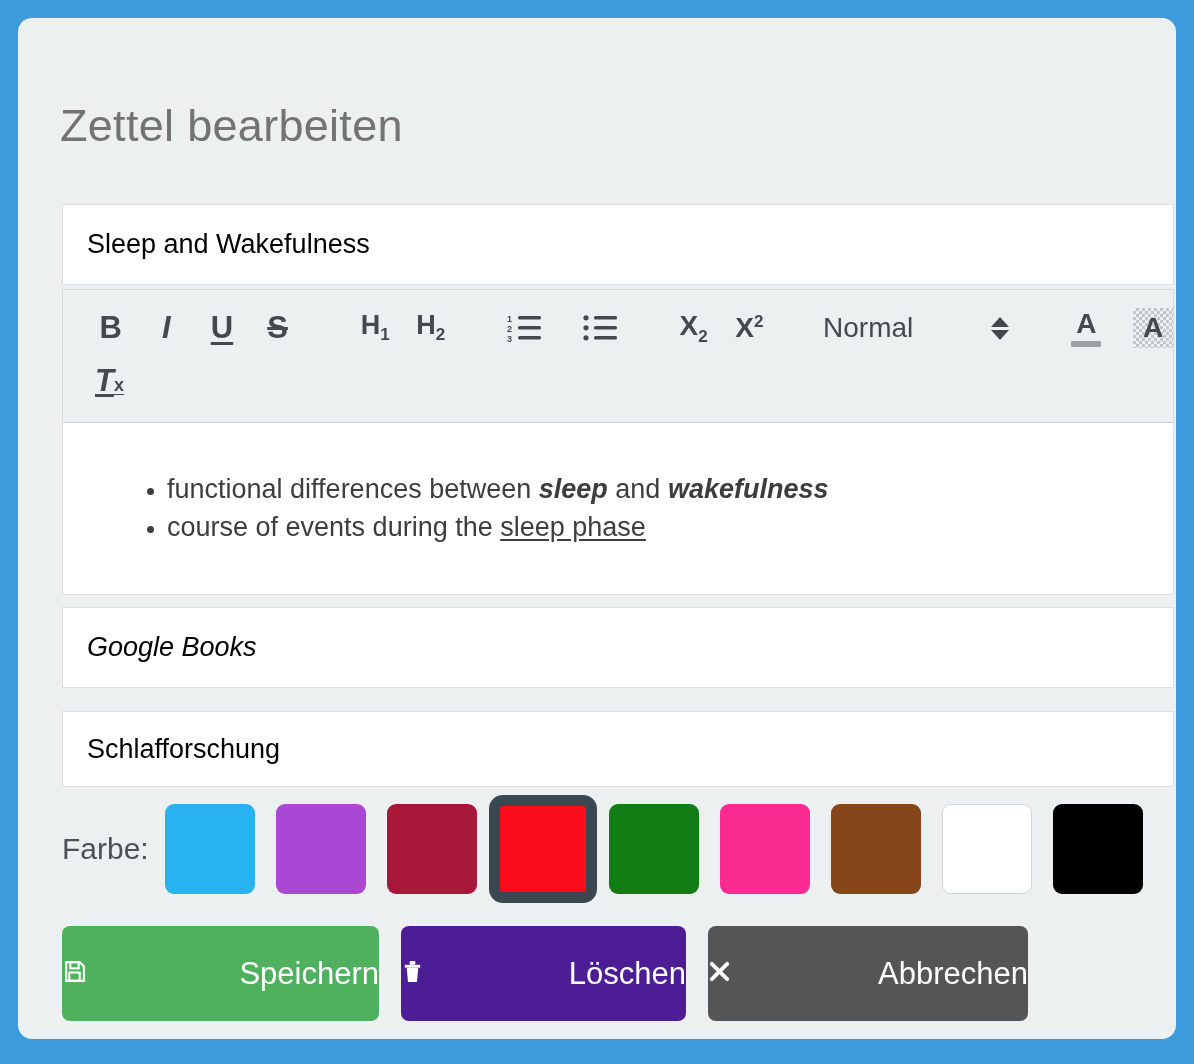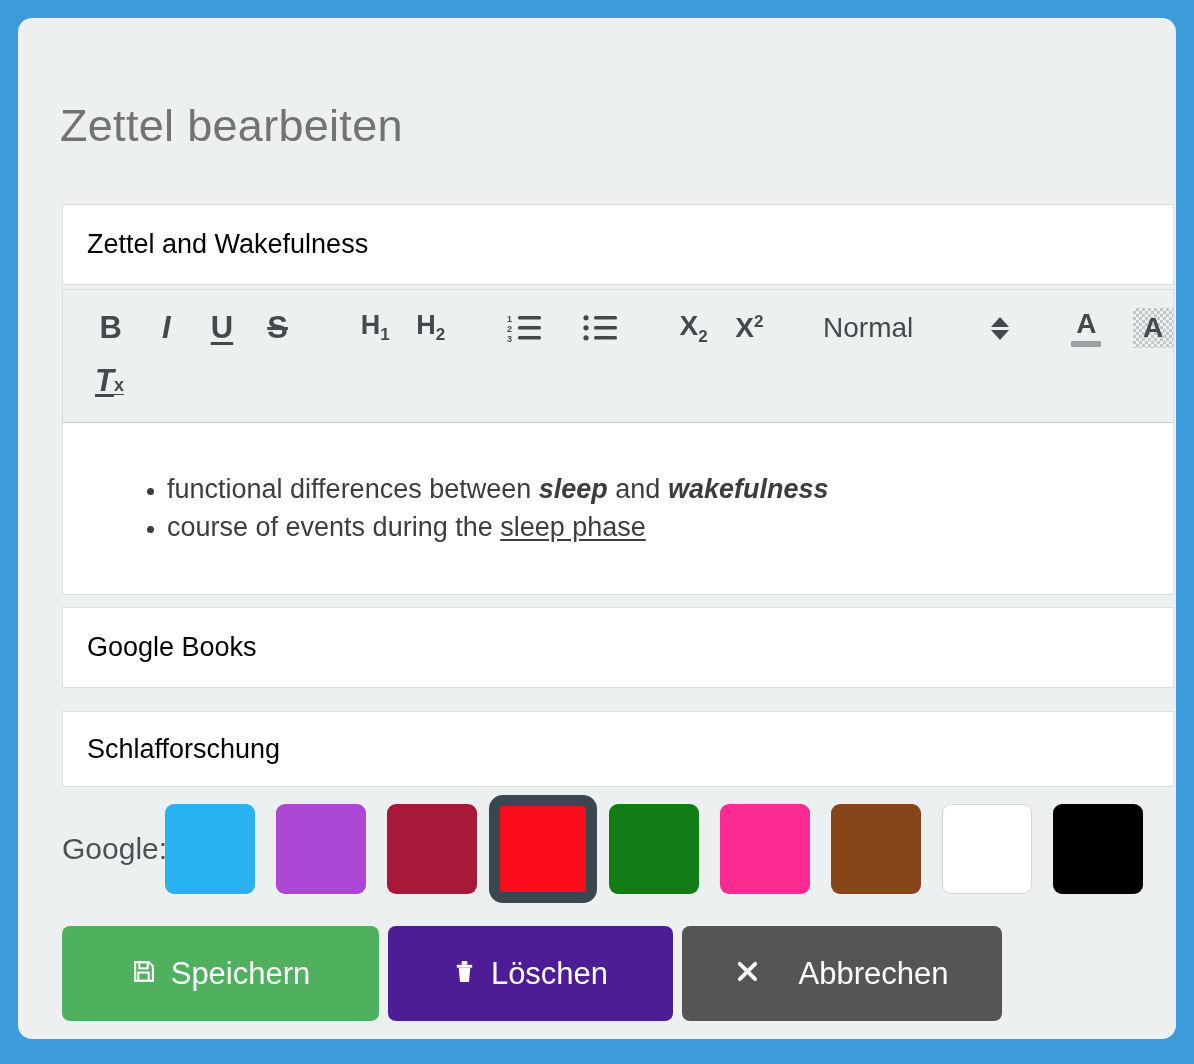--- a/index.html
+++ b/index.html
@@ -48,21 +48,21 @@
     display: flex;
     align-items: center;
     padding-left: 24px;
     font-size: 27px;
     color: #000000;
     white-space: nowrap;
     overflow: hidden;
   }
 
   #field-title   { top: 186px; height: 81px; }
-  #field-source  { top: 589px; height: 81px; }
+  #field-source  { top: 589px; height: 81px; font-style: italic; }
   #field-keyword { top: 681px; height: 76px; margin-top: 12px; }
 
   
   #editor-toolbar {
     position: absolute;
     left: 44px;
     top: 271px;
     width: 1112px;
     height: 134px;
     background: #edf0f1;
@@ -246,38 +246,38 @@
 
   .btn {
     height: 95px;
     border: none;
     border-radius: 8px;
     color: #ffffff;
     font-size: 31px;
     font-family: "Liberation Sans", sans-serif;
     display: flex;
     align-items: center;
-    justify-content: center;
+    justify-content: space-between;
     gap: 15px;
     cursor: pointer;
-    margin-right: 9px;
+    margin-right: 22px;
   }
   #btn-save   { width: 317px; background: #4fb05e; }
   #btn-delete { width: 285px; background: #4c1d95; }
   #btn-cancel { width: 320px; background: #555555; gap: 40px; }
   .btn .bicon { font-size: 27px; line-height: 1; }
 </style>
 </head>
 <body>
 
 <div id="dialog">
 
   <div class="page-title">Zettel bearbeiten</div>
 
-  <div class="field" id="field-title" placeholder="Titel">Zettel and Wakefulness</div>
+  <div class="field" id="field-title" placeholder="Titel">Sleep and Wakefulness</div>
 
   <div id="editor-toolbar">
 
     <div class="tb-row">
 
       <div class="tb-btn w-bold">
         <span class="glyph-b">B</span>
       </div>
 
       <div class="tb-btn w-plain">
@@ -372,21 +372,21 @@
         <span>course of events during the </span><span class="ul-link">sleep phase</span>
       </li>
     </ul>
   </div>
 
   <div class="field" id="field-source" placeholder="Quelle">Google Books</div>
 
   <div class="field" id="field-keyword" placeholder="Schlagwort">Schlafforschung</div>
 
   <div id="color-row">
-    <span id="color-label">Google:</span>
+    <span id="color-label">Farbe:</span>
     <span class="swatch" style="background:#29b2f2"></span>
     <span class="swatch" style="background:#aa47d4"></span>
     <span class="swatch" style="background:#a81838"></span>
     <span class="swatch selected" style="background:#fb0d1b"></span>
     <span class="swatch" style="background:#117d14"></span>
     <span class="swatch" style="background:#fb2b91"></span>
     <span class="swatch" style="background:#87461a"></span>
     <span class="swatch white-sw" style="background:#ffffff"></span>
     <span class="swatch" style="background:#000000"></span>
   </div>

